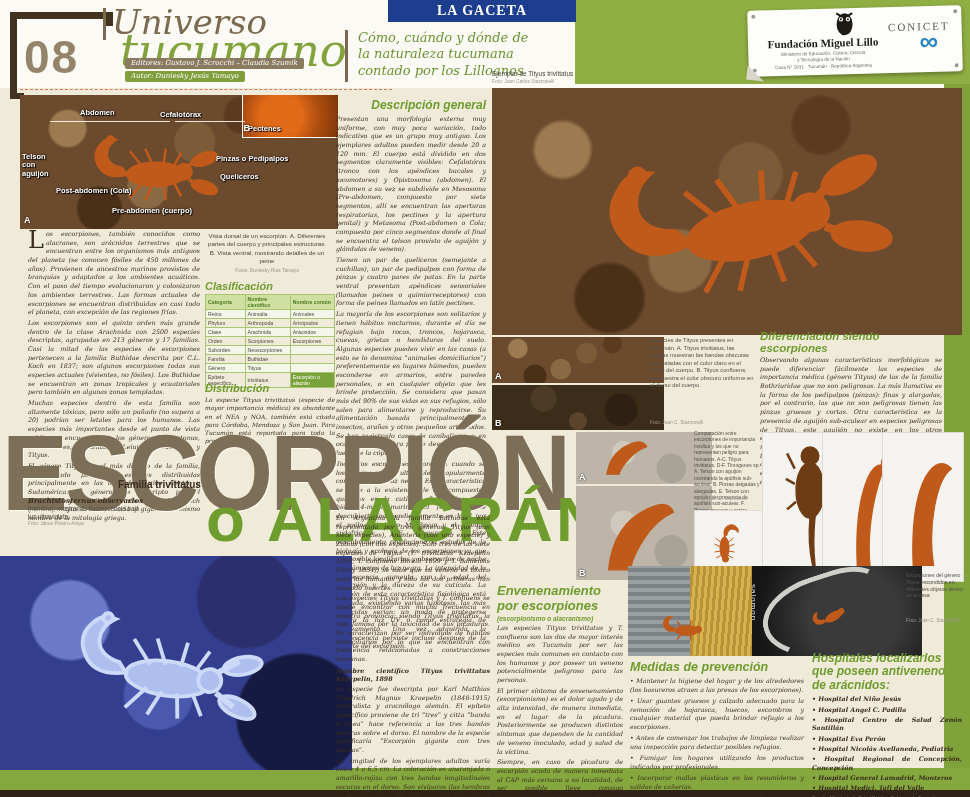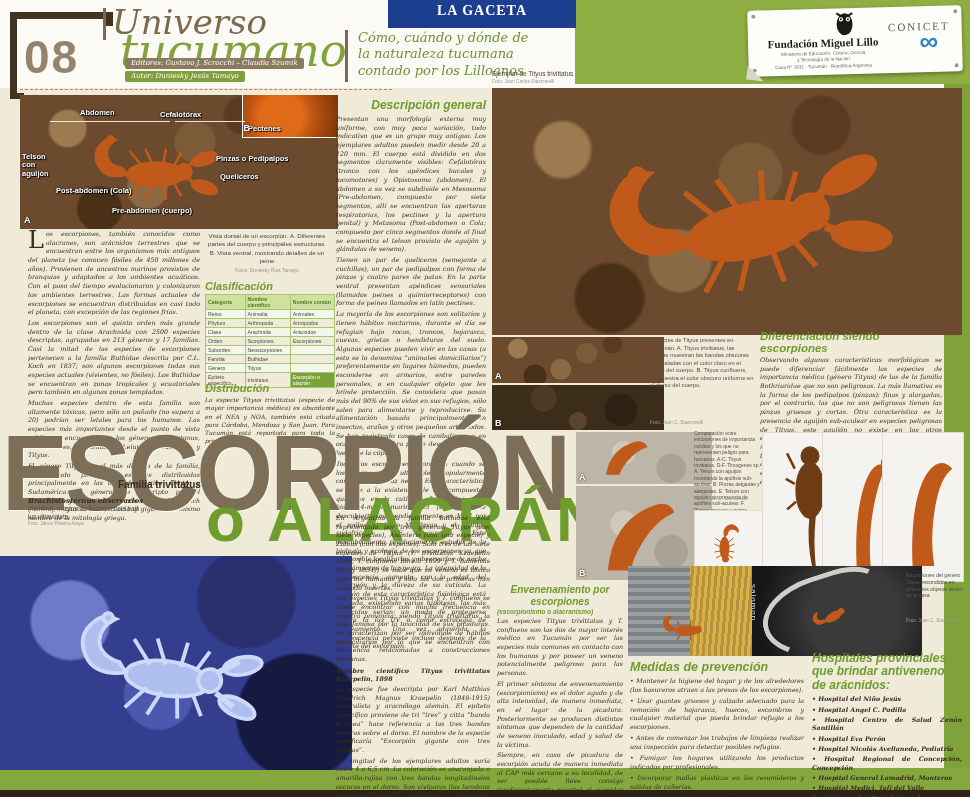--- a/index.html
+++ b/index.html
@@ -3,21 +3,21 @@
 <meta charset="utf-8">
 <style>
   html,body{margin:0;padding:0;background:#2f2719;}
   .poster{position:relative;width:970px;height:797px;background:#f0ead9;overflow:hidden;
           font-family:"Liberation Sans",sans-serif;}
   .abs{position:absolute;}
 
   
   #hdr-band{left:0;top:0;width:970px;height:88px;background:#fbfaf4;}
   #green-top{left:575px;top:0;width:395px;height:84px;background:#8fae43;}
-  #gaceta-box{left:388px;top:0;width:188px;height:28px;background:#1d3e8e;color:#fff;
+  #gaceta-box{left:388px;top:0;width:188px;height:22px;background:#1d3e8e;color:#fff;
               font-family:"Liberation Serif",serif;font-weight:bold;font-size:14px;
               text-align:center;line-height:22px;letter-spacing:1px;}
   #bracket{left:10px;top:12px;width:88px;height:74px;border-left:7px solid #41331f;border-top:7px solid #41331f;}
   #bracket:after{content:"";position:absolute;left:-7px;bottom:-6px;width:14px;height:6px;background:#41331f;}
   #bracket:before{content:"";position:absolute;right:-8px;top:-7px;width:8px;height:14px;background:#41331f;}
   #issue-num{left:24px;top:30px;font-size:46px;font-weight:bold;color:#94846c;letter-spacing:2px;}
   #logo-bar1{left:103px;top:8px;width:3px;height:32px;background:#7b6a50;}
   #logo-bar2{left:345px;top:30px;width:3px;height:52px;background:#7b6a50;}
   #logo-universo{left:112px;top:2px;font-family:"DejaVu Serif",serif;font-style:italic;
                  font-size:34px;color:#7b6a50;}
@@ -146,21 +146,21 @@
   #tileB{left:576px;top:486px;width:116px;height:94px;}
   #comp-cap{left:694px;top:430px;width:66px;font-size:5px;line-height:1.28;color:#55524a;}
   #comp-credit{left:694px;top:496px;width:66px;}
   #tileC{left:694px;top:510px;width:66px;height:70px;}
   #tileD{left:762px;top:432px;width:58px;height:148px;}
   #tileE{left:822px;top:432px;width:58px;height:148px;}
   #tileF{882px;}
   #tileF{left:882px;top:432px;width:60px;height:148px;}
 
   #env-col{left:497px;top:584px;width:126px;}
-  #env-col h3{font-size:10px;margin:0;line-height:1.15;text-align:center;}
+  #env-col h3{font-size:13px;margin:0;line-height:1.15;}
   #env-sub{font-size:6.5px;color:#6f9c2f;font-style:italic;font-weight:bold;margin:1px 0 2px 0;}
 
   #broom-photo{left:628px;top:566px;width:122px;height:90px;background:
      repeating-linear-gradient(95deg,#d8b24a 0 3px,#b8923a 3px 6px);}
   #broom-carpet{position:absolute;left:0;top:0;width:62px;height:90px;background:
      repeating-linear-gradient(0deg,#9aa0a2 0 4px,#7c8284 4px 8px);}
   #shoe-photo{left:752px;top:566px;width:150px;height:90px;background:
      radial-gradient(circle at 60% 55%, #3a3a3a 0 40%, #161616 85%),#222;}
   #shoe-swoosh{position:absolute;left:10px;top:8px;width:120px;height:70px;border:5px solid #cfcfca;
      border-color:#cfcfca transparent transparent #cfcfca;border-radius:50% 40% 40% 60%;transform:rotate(-18deg);}
@@ -484,21 +484,21 @@
       <li>Mantener la higiene del hogar y de los alrededores (los basureros atraen a las presas de los escorpiones).</li>
       <li>Usar guantes gruesos y calzado adecuado para la remoción de hojarasca, huecos, escombros y cualquier material que pueda brindar refugio a los escorpiones.</li>
       <li>Antes de comenzar los trabajos de limpieza realizar una inspección para detectar posibles refugios.</li>
       <li>Fumigar los hogares utilizando los productos indicados por profesionales.</li>
       <li>Incorporar mallas plásticas en los resumideros y salidas de cañerías.</li>
       <li>Inspeccionar y sacudir las prendas de vestir y el calzado antes de usarlos.</li>
     </ul>
   </div>
 
   <div class="abs" id="hosp">
-    <h3 class="h-green">Hospitales provinciales que brindar antiveneno de arácnidos:</h3>
+    <h3 class="h-green">Hospitales localizarlos que poseen antiveneno de arácnidos:</h3>
     <ul class="body-it">
       <li>Hospital del Niño Jesús</li>
       <li>Hospital Angel C. Padilla</li>
       <li>Hospital Centro de Salud Zenón Santillán</li>
       <li>Hospital Eva Perón</li>
       <li>Hospital Nicolás Avellaneda, Pediatría</li>
       <li>Hospital Regional de Concepción, Concepción</li>
       <li>Hospital General Lamadrid, Monteros</li>
       <li>Hospital Medici, Tafí del Valle</li>
     </ul>

